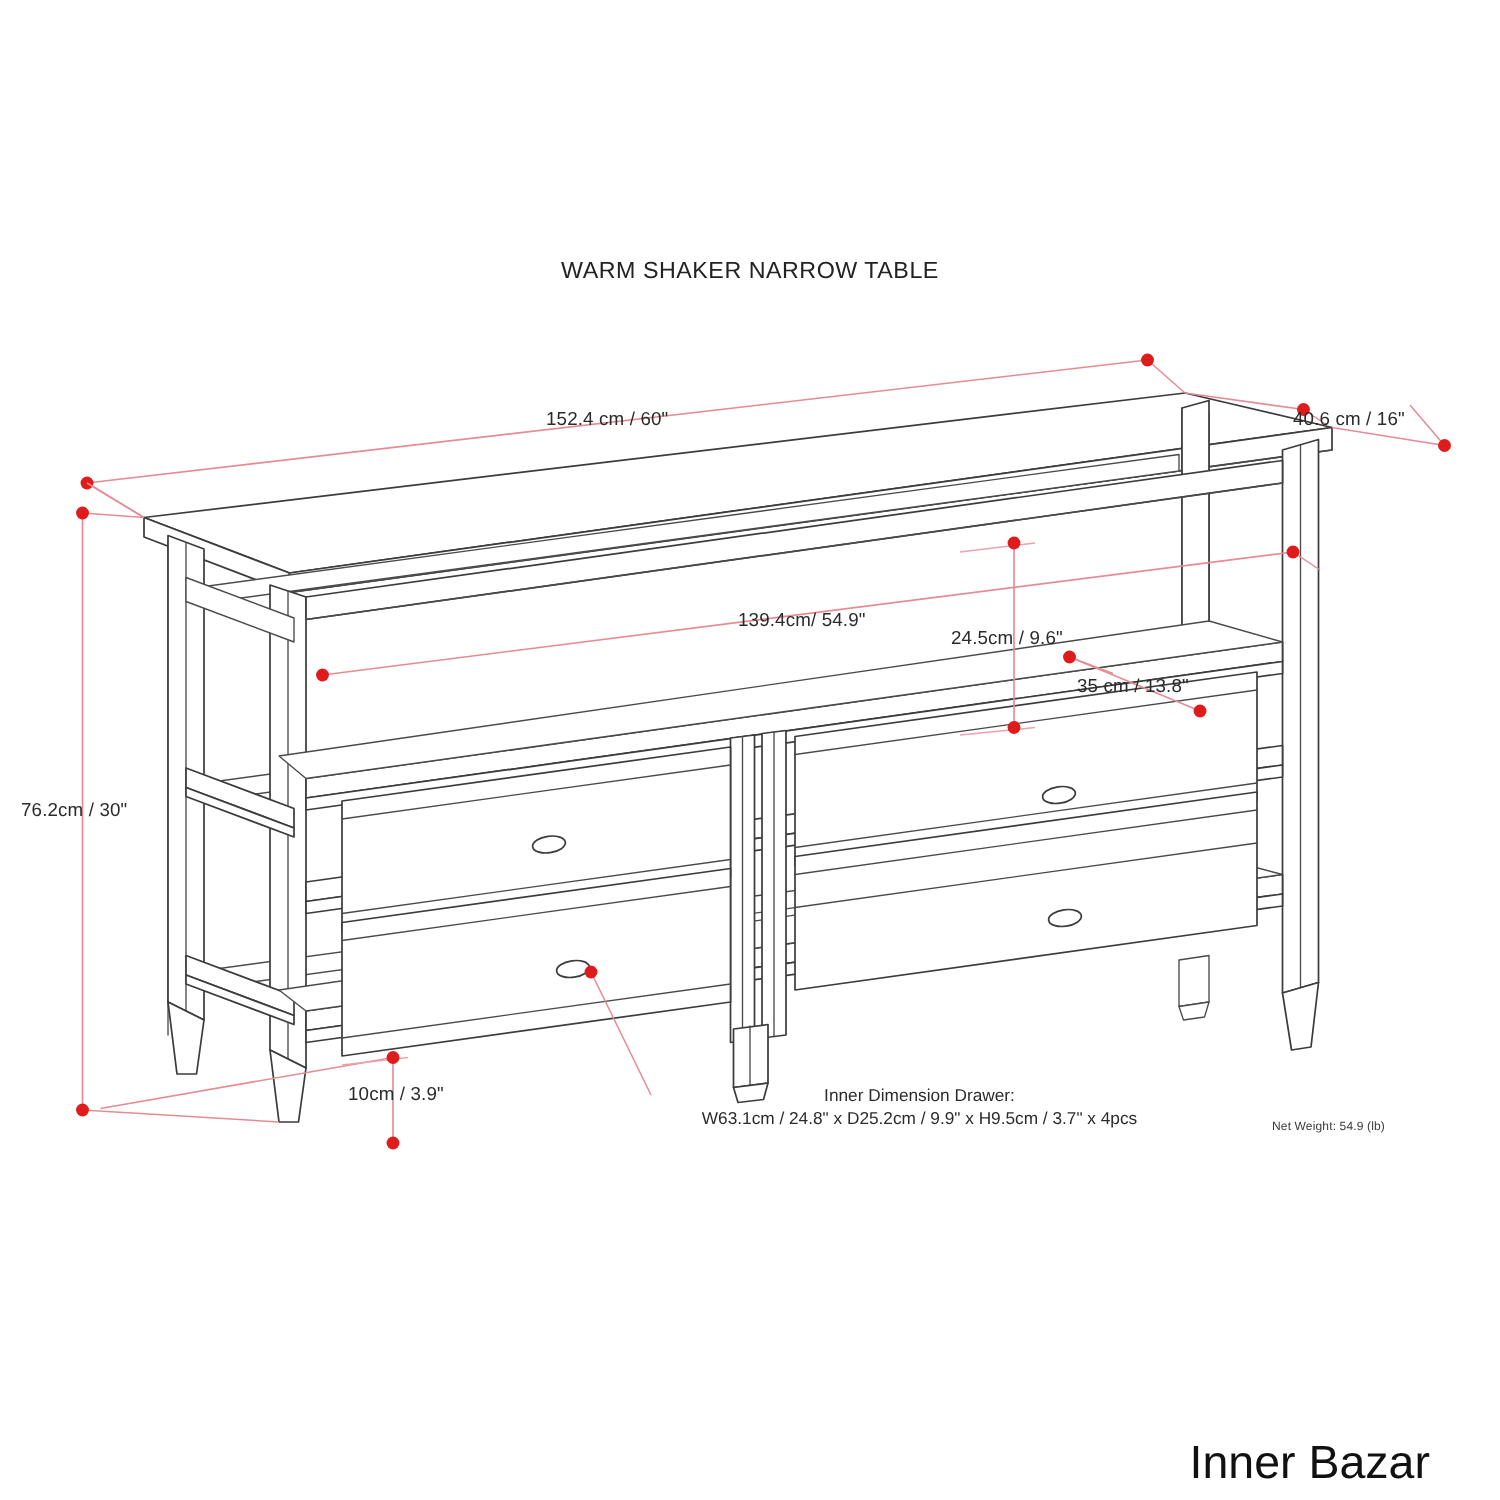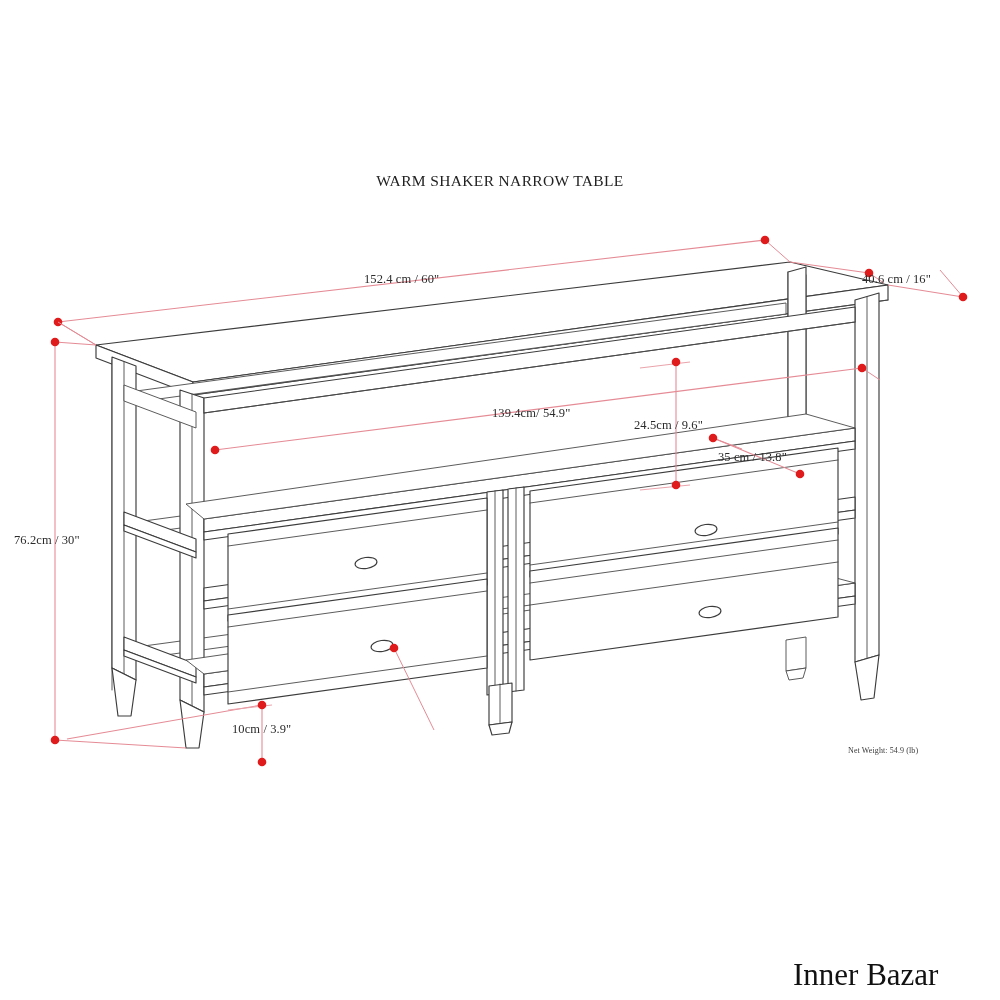--- a/index.html
+++ b/index.html
@@ -14,21 +14,20 @@
     position: relative;
     overflow: hidden;
     font-family: "Liberation Sans", "DejaVu Sans", sans-serif;
     color: #1a1a1a;
   }
   #canvas-root {
     position: absolute;
     inset: 0;
     width: 836px;
     height: 1000px;
-    font-family: Liberation Serif, serif;
   }
   svg.drawing {
     position: absolute;
     left: 0;
     top: 0;
     width: 1000px;
     height: 1000px;
     display: block;
   }
   .title-text {
@@ -283,18 +282,22 @@
   <div class="dim-label" style="left:14px; top:533px;">76.2cm / 30"</div>
 
   <div class="dim-label" style="left:492px; top:406px;">139.4cm/ 54.9"</div>
 
   <div class="dim-label" style="left:634px; top:418px;">24.5cm / 9.6"</div>
 
   <div class="dim-label" style="left:718px; top:450px;">35 cm / 13.8"</div>
 
   <div class="dim-label" style="left:232px; top:722px;">10cm / 3.9"</div>
 
+  <div class="note-block" style="left:437px; top:724px; width:352px;">
+    <div>Inner Dimension Drawer:</div>
+    <div>W63.1cm / 24.8" x D25.2cm / 9.9" x H9.5cm / 3.7" x 4pcs</div>
+  </div>
 
   <div class="weight-label" style="left:848px; top:746px;">Net Weight:  54.9 (lb)</div>
 
   <div class="brand-text">Inner Bazar</div>
 
 </div>
 
 </body></html>

